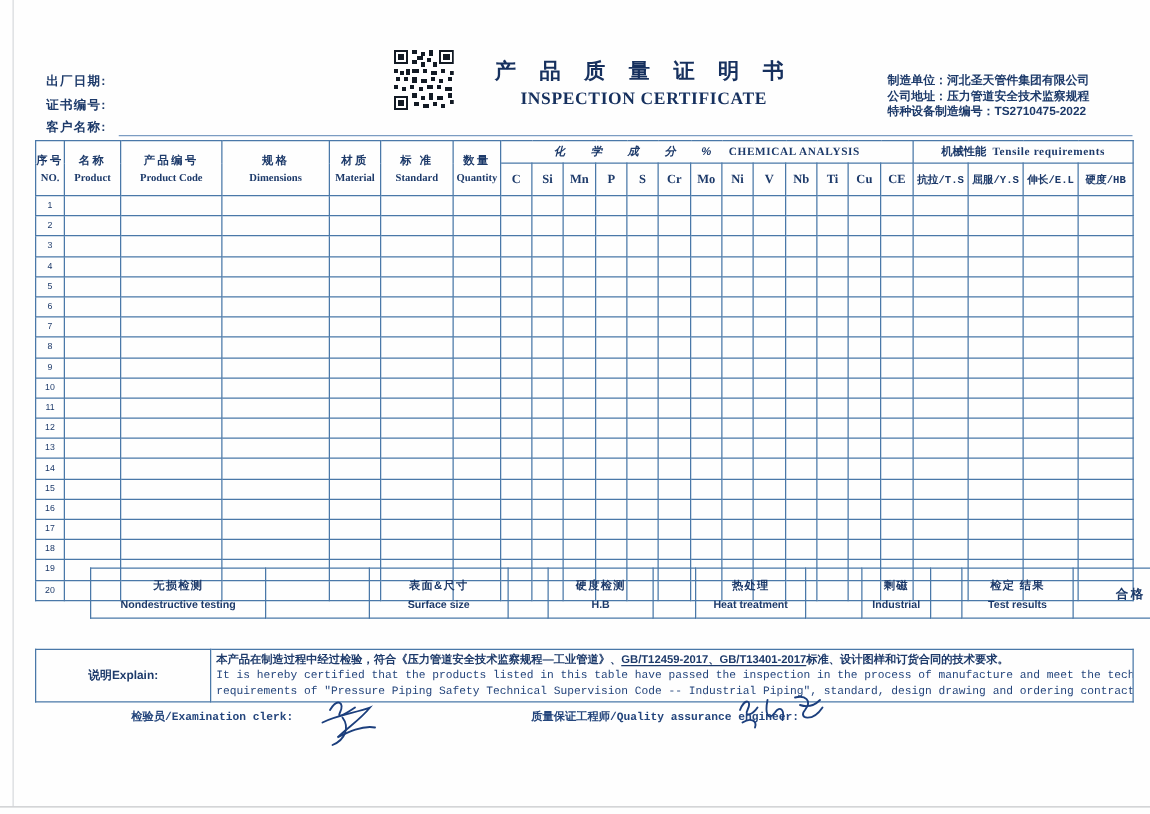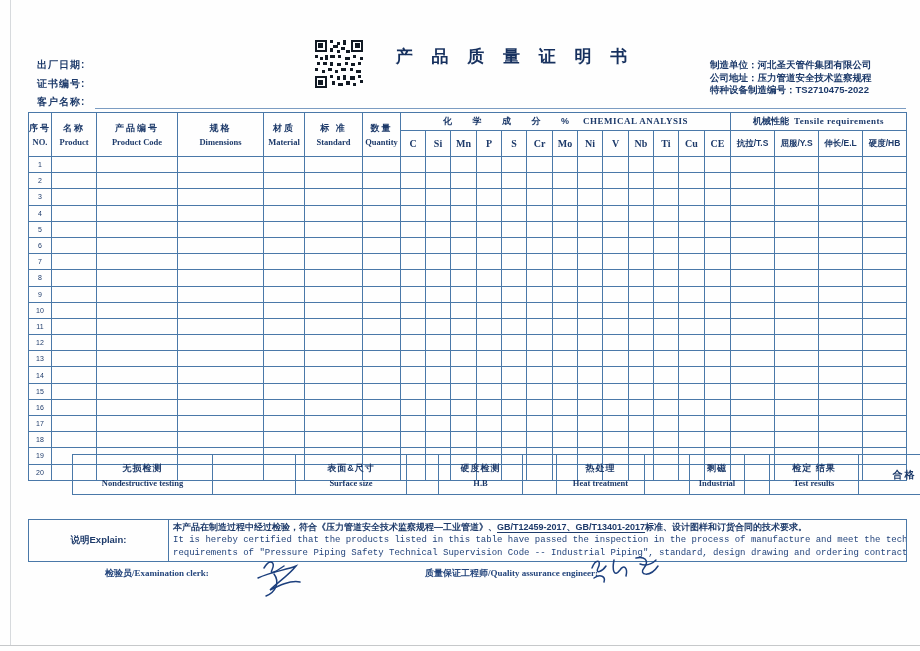--- a/index.html
+++ b/index.html
@@ -29,42 +29,42 @@
 
   
   table { border-collapse:collapse; table-layout:fixed; }
   .grid td, .grid th { border:1px solid #4a78a8; padding:0; overflow:hidden; }
 
   .main-table { position:absolute; left:28px; top:112px; width:878px; }
   .main-table th { font-weight:bold; vertical-align:middle; text-align:center; }
   .info-th .cn { font-size:9px; letter-spacing:2px; }
   .info-th .en { font-family:"Liberation Serif", serif; font-size:8.5px; letter-spacing:0; margin-top:2px; }
   .chem-head, .mech-head { height:18px; font-size:9px; }
-  .chem-head .cn { letter-spacing:9px; }
+  .chem-head .cn { letter-spacing:9px;font-style:italic; }
   .chem-head .en, .mech-head .en { font-family:"Liberation Serif", serif; font-size:9px; letter-spacing:0.5px; }
   .elem-th { height:26px; font-family:"Liberation Serif", serif; font-size:10px; }
-  .mech-th { height:26px; font-size:8.5px; font-family:Liberation Sans, sans-serif; letter-spacing:0; }
+  .mech-th { height:26px; font-size:8.5px; font-family:Liberation Mono, monospace; letter-spacing:0; }
   #main-tbody tr { height:16.2px; }
   #main-tbody td.no-cell { font-size:7px; text-align:center; color:#1d3a6a; }
 
   .results-table { position:absolute; left:28px; top:454px; width:878px; height:41px;margin-left:44px; }
   .results-table td { text-align:center; vertical-align:middle; }
   .res-cn { font-size:9px; font-weight:bold; letter-spacing:1px; }
-  .res-en { font-family:Liberation Serif, serif; font-size:8.5px; font-weight:bold; margin-top:3px; }
+  .res-en { font-family:Liberation Sans, sans-serif; font-size:8.5px; font-weight:bold; margin-top:3px; }
   .res-pass { font-size:10px; font-weight:bold; letter-spacing:2px; }
 
   .explain-table { position:absolute; left:28px; top:519px; width:878px; height:42px; }
   .explain-label { text-align:center; vertical-align:middle; font-size:9.5px; font-weight:bold; }
   .explain-body { vertical-align:middle; padding:1px 4px !important;margin-top:16px; }
   .exp-line-cn { font-size:9px; font-weight:bold; line-height:13px; white-space:nowrap; }
   .exp-underline { border-bottom:1px solid #1d3a6a; }
   .exp-line-en { font-family:"Liberation Mono", monospace; font-size:9px; line-height:13px; white-space:nowrap; color:#24457c; }
 
   
-  .sig-label { position:absolute; top:567px; font-family:Liberation Serif, serif; font-size:9px; font-weight:bold; color:#24457c; white-space:nowrap; }
+  .sig-label { position:absolute; top:567px; font-family:Liberation Mono, monospace; font-size:9px; font-weight:bold; color:#24457c; white-space:nowrap; }
   .sig-label-examiner { left:105px; }
   .sig-label-qa { left:425px; }
   .sig-label-stamp { left:688px; }
   .sig-svg { position:absolute; }
   .sig1 { left:250px; top:556px; }
   .sig2 { left:588px; top:552px; }
 </style>
 </head>
 <body>
 
@@ -127,20 +127,21 @@
         <rect x="10" y="25" width="2" height="2"></rect>
         <rect x="14" y="26" width="3" height="2"></rect>
         <rect x="19" y="25" width="2" height="2"></rect>
       <rect x="23" y="26" width="2" height="2"></rect>
         <rect x="27" y="24" width="2" height="2"></rect>
     </g>
   </svg>
 
   <div class="title-block">
     <div class="title-cn">产 品 质 量 证 明 书</div>
+    <div class="title-en">INSPECTION CERTIFICATE</div>
   </div>
 
   <div class="mfr-block">
     <div>制造单位：河北圣天管件集团有限公司</div>
     <div>公司地址：压力管道安全技术监察规程</div>
     <div>特种设备制造编号：TS2710475-2022</div>
   </div>
 
   <table class="grid main-table">
     <colgroup>

